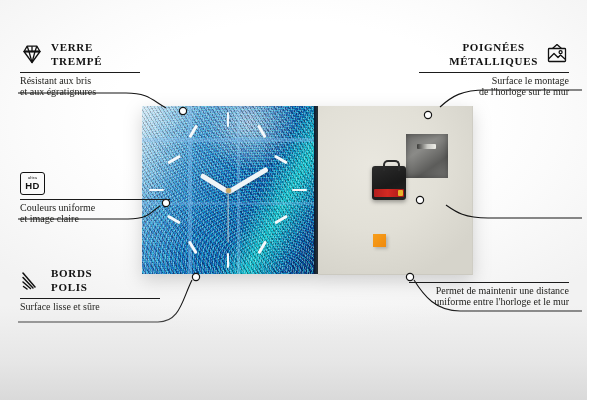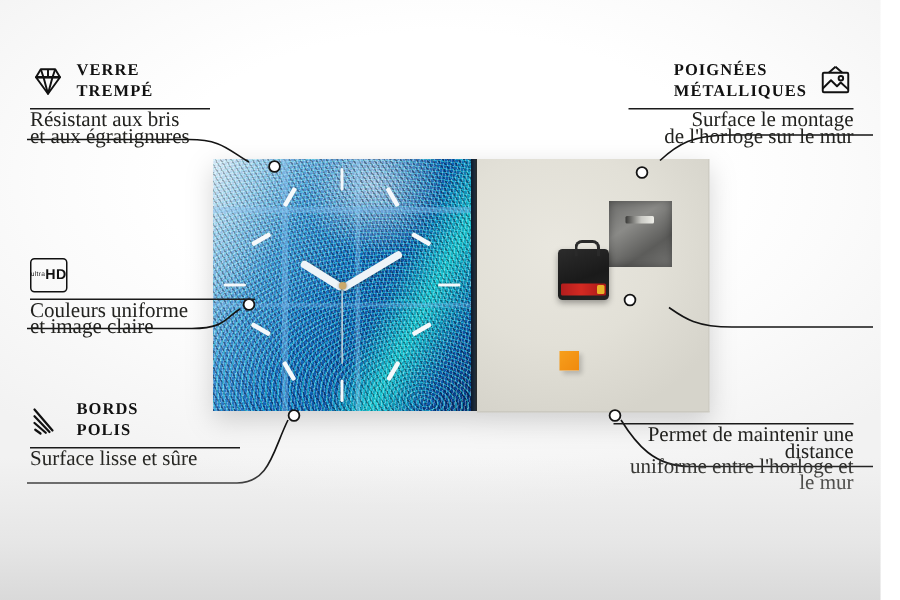--- a/index.html
+++ b/index.html
@@ -197,43 +197,43 @@
     font-family: "Liberation Serif", serif;
     font-weight: bold;
     font-size: 11px;
     letter-spacing: 0.7px;
     line-height: 14px;
     color: #111111;
     text-transform: uppercase;
     white-space: pre-line;
   }
   .callout.left .title { text-align: left; }
-  .callout.right .title { text-align: left; }
+  .callout.right .title { text-align: center; }
   .rule {
     height: 1px;
     background: #1b1b1b;
     margin: 4px 0 3px 0;
   }
   .desc {
     font-family: "Liberation Serif", serif;
-    font-size: 14px;
+    font-size: 10px;
     line-height: 10.5px;
     color: #22221f;
     white-space: pre-line;
   }
   .callout.right .desc { text-align: right; }
 
   .ico { width: 24px; height: 24px; flex: 0 0 24px; color: #111; }
   .ico svg { display: block; width: 100%; height: 100%; }
 
   .hd-badge {
     width: 23px; height: 21px;
     border: 1.4px solid #111;
     border-radius: 3px;
-    display: flex; flex-direction: row;
+    display: flex; flex-direction: column;
     align-items: center; justify-content: center;
     line-height: 1;
     color: #111;
     flex: 0 0 23px;
   }
   .hd-badge .hd-top {
     font-size: 4.4px;
     font-family: "Liberation Sans", sans-serif;
     letter-spacing: .2px;
     margin-bottom: 1px;

